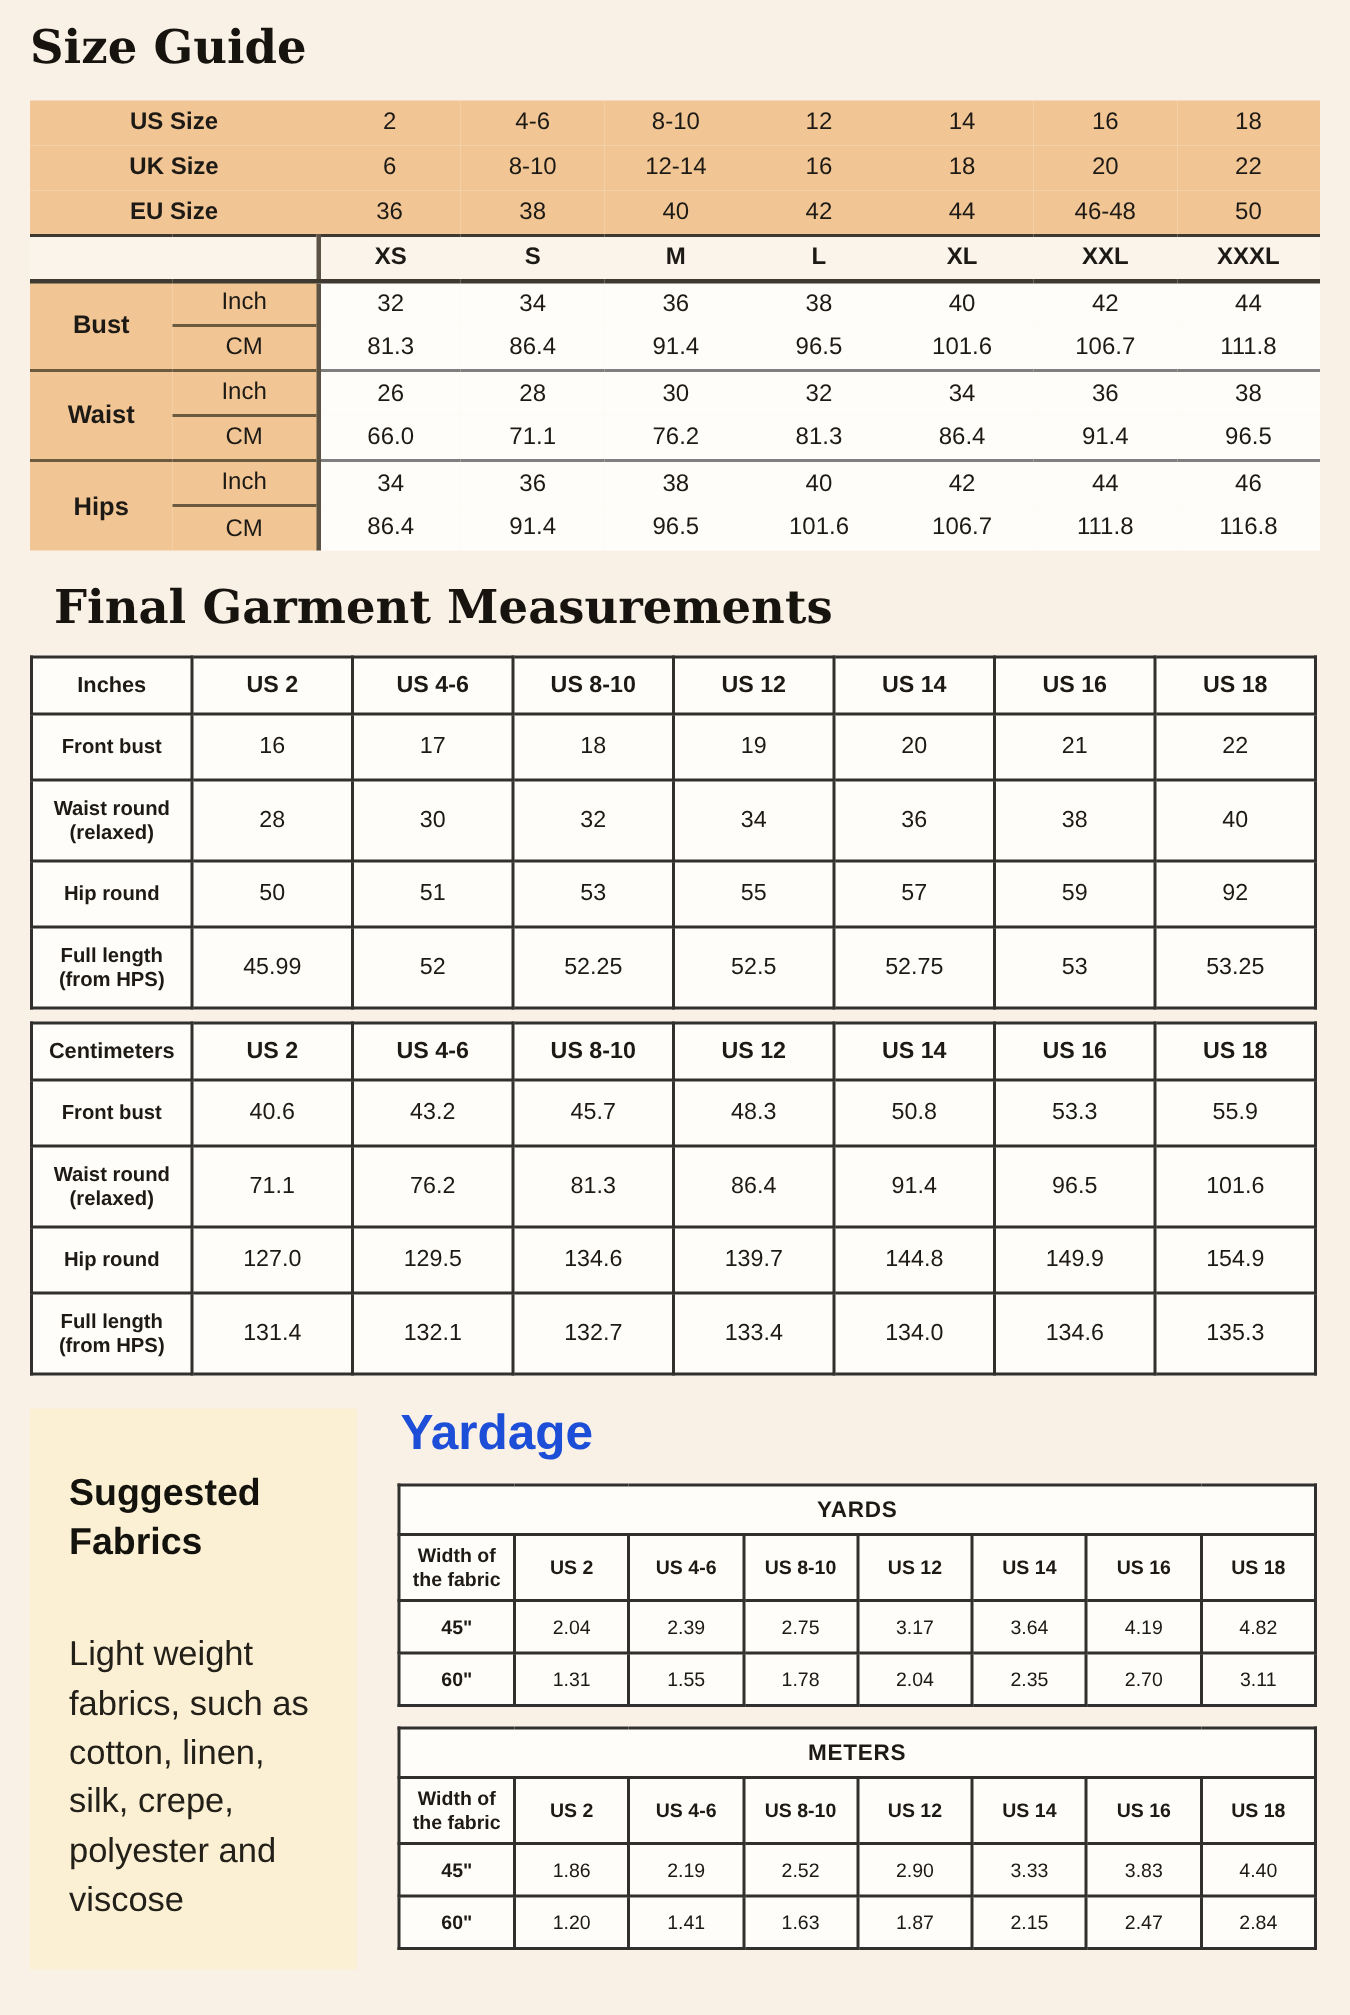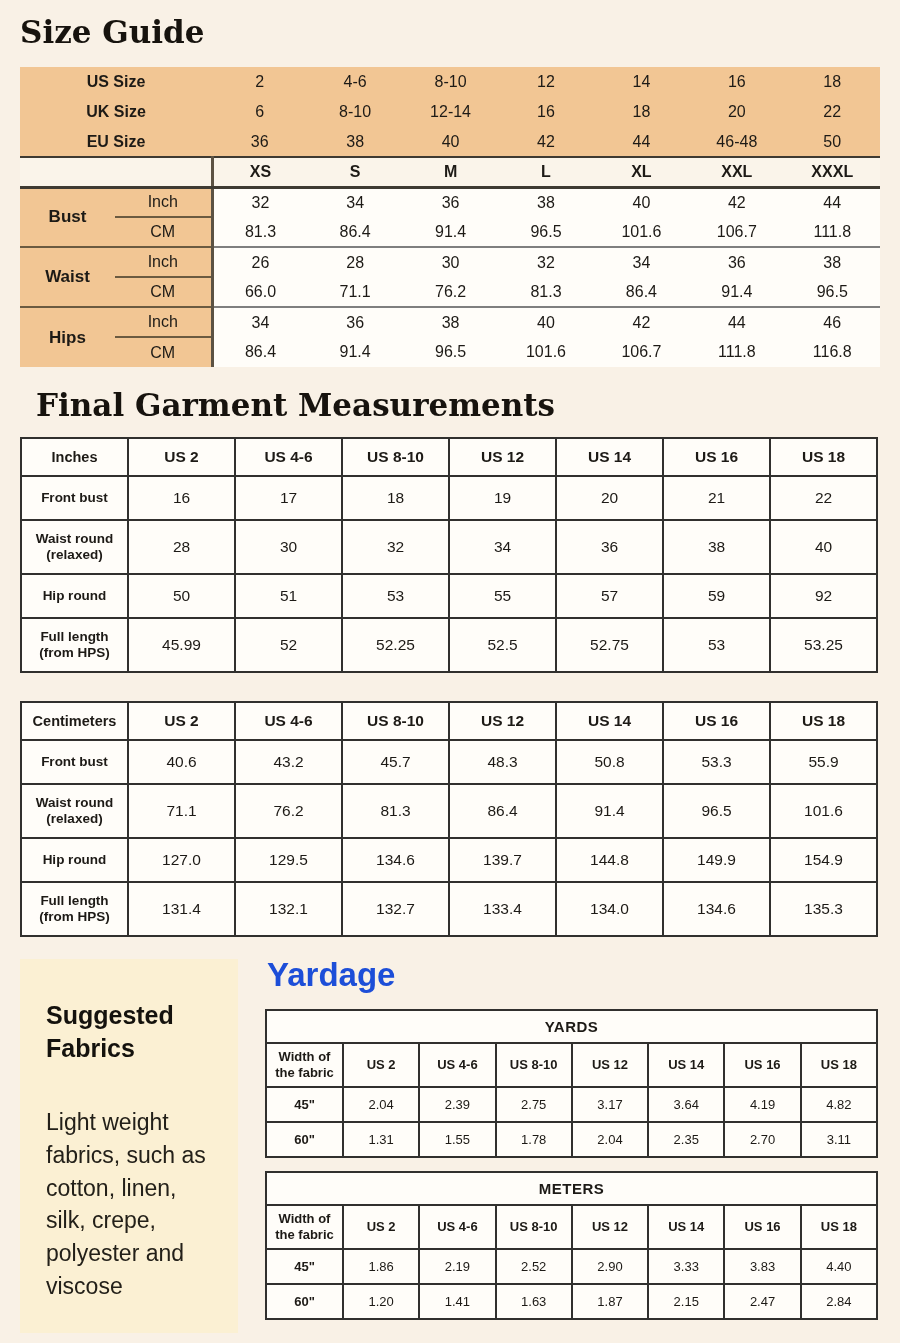--- a/index.html
+++ b/index.html
@@ -76,21 +76,21 @@
   table.fgm th,table.fgm td{
     border:2px solid var(--tborder);
     text-align:center;vertical-align:middle;
     padding:2px;
   }
   table.fgm th{height:38px;font-weight:700;font-size:15.5px;}
   table.fgm th.lblh{font-size:14.5px;}
   table.fgm td{height:44px;}
   table.fgm tr.two td{height:54px;}
   table.fgm td.lbl{font-weight:700;font-size:13.5px;line-height:1.25;padding:2px 1px;}
-  table.fgm#fgm-1{margin-top:28px;}
+  table.fgm#fgm-1{margin-top:8px;}
 
   
   .bottom{display:flex;align-items:flex-start;margin-top:22px;}
   .fabrics{
     width:218px;height:374px;
     background:var(--fab);
     padding:40px 18px 0 26px;
     margin-right:27px;
     flex:0 0 auto;
   }

